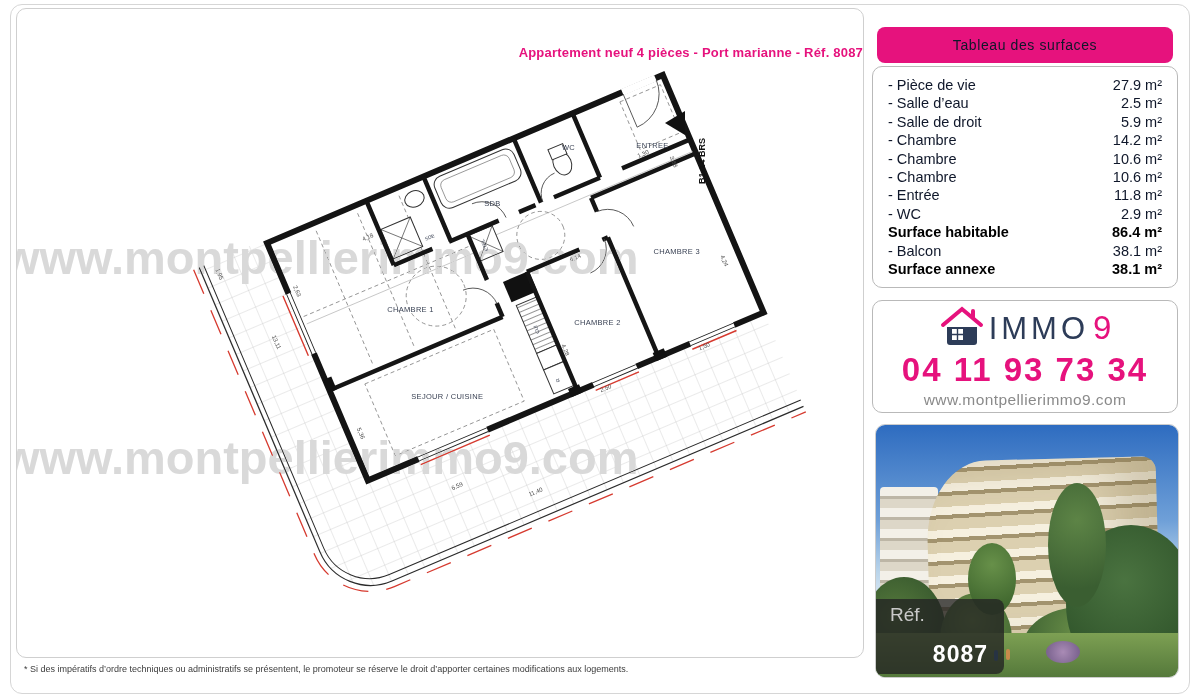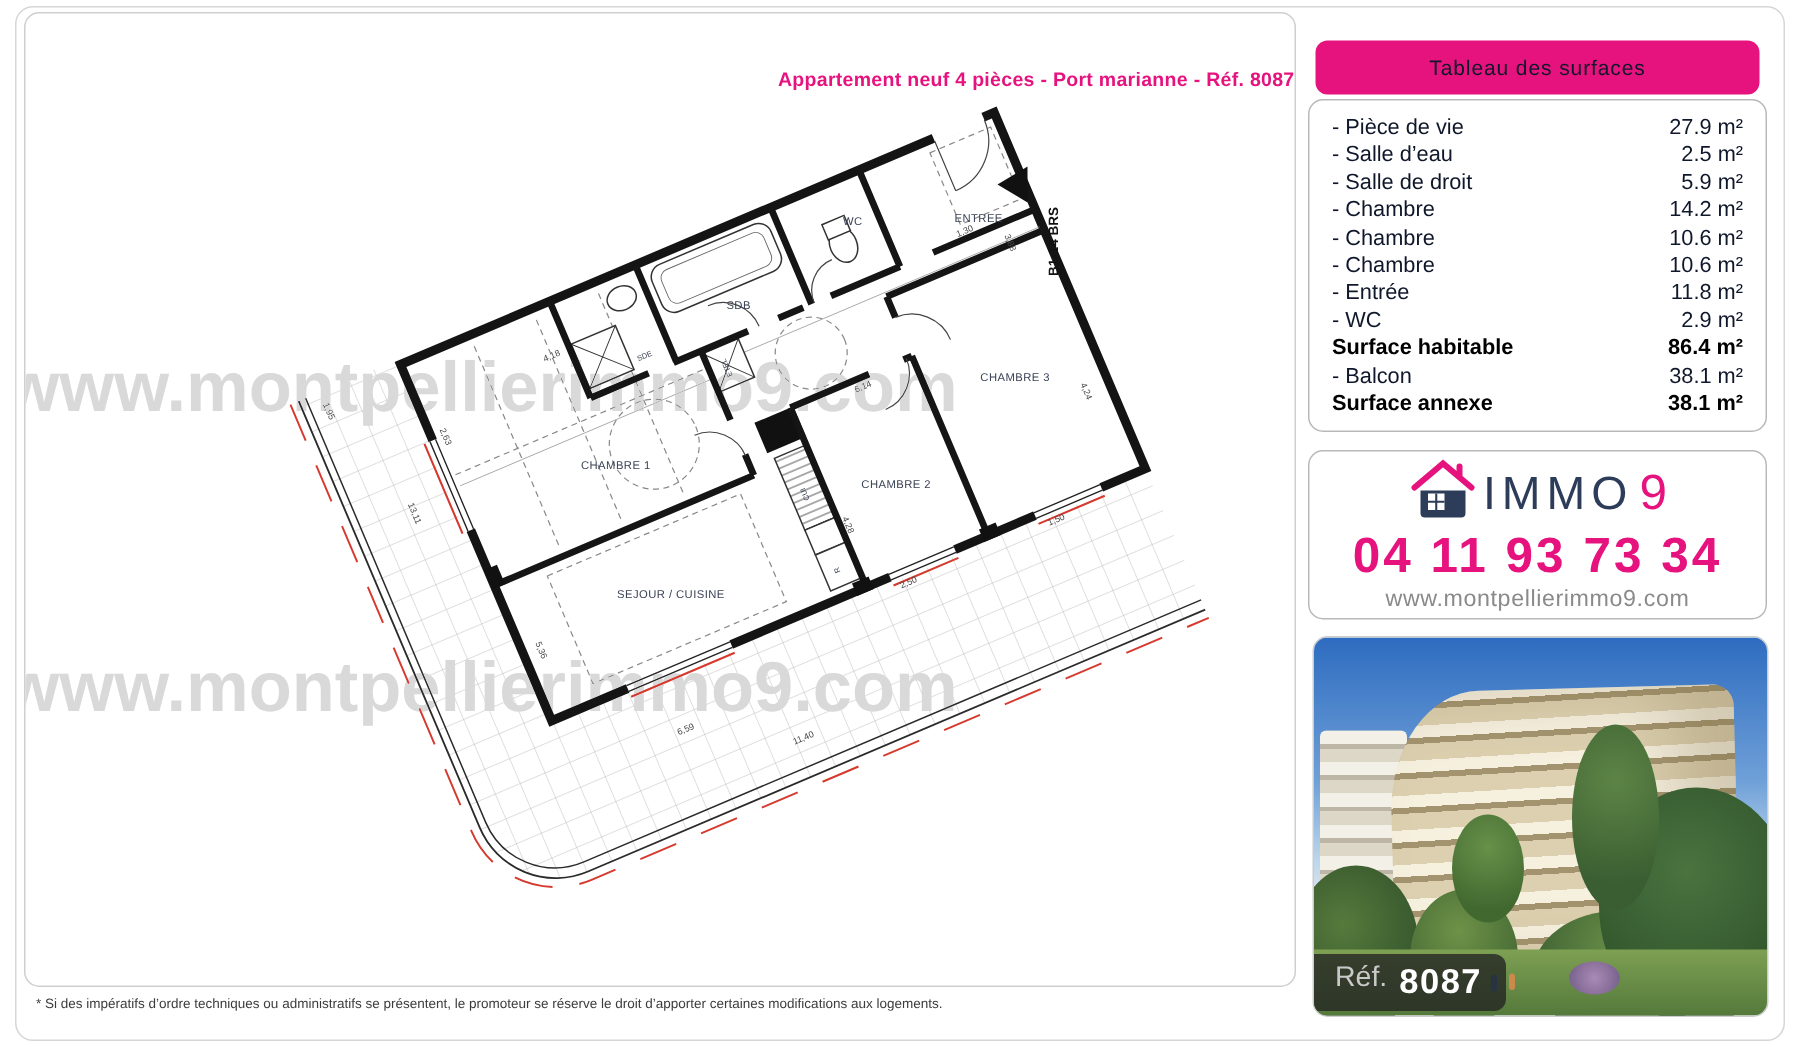--- a/index.html
+++ b/index.html
@@ -41,21 +41,21 @@
     border-radius:60px 14px 0 0/80px 14px 0 0;
     background:repeating-linear-gradient(178deg,#f6f0df 0 8px,#a3946f 8px 12px,#dcd0b0 12px 23px);
     box-shadow:inset -40px 0 50px rgba(120,100,60,.28);}
   .tree{position:absolute;border-radius:50%;}
   .grass{position:absolute;left:0;right:0;bottom:0;height:44px;
     background:linear-gradient(180deg,#7da053,#55793b);}
   .person{position:absolute;width:4px;height:11px;border-radius:2px;}
   .ref-badge{position:absolute;left:0;bottom:3px;background:rgba(35,35,35,.78);border-radius:0 8px 8px 0;
     padding:5px 16px 6px 14px;display:flex;align-items:flex-start;gap:8px;z-index:6;}
   .ref-label{color:#c9c9c9;font-size:19px;}
-  .ref-number{color:#fff;font-size:23px;font-weight:bold;letter-spacing:1px;}
+  .ref-number{color:#fff;font-size:23px;font-weight:bold;letter-spacing:1px;margin-top:37px;}
   
   .plan-svg{left:20px;top:52px;z-index:2;}
   text{font-family:"Liberation Sans",sans-serif;}
   .room-lb{font-size:7.5px;fill:#3a4254;letter-spacing:.3px;}
   .room-sm{font-size:5px;fill:#3a4254;}
   .dim{font-size:6px;fill:#4a4a4a;}
   .unit-lb{font-size:9px;font-weight:bold;fill:#111;}
 </style>
 </head>
 <body>

